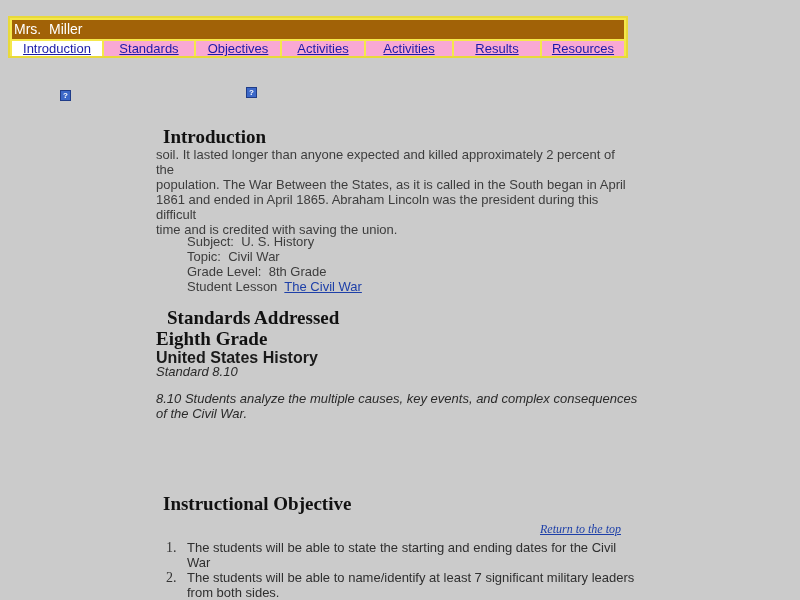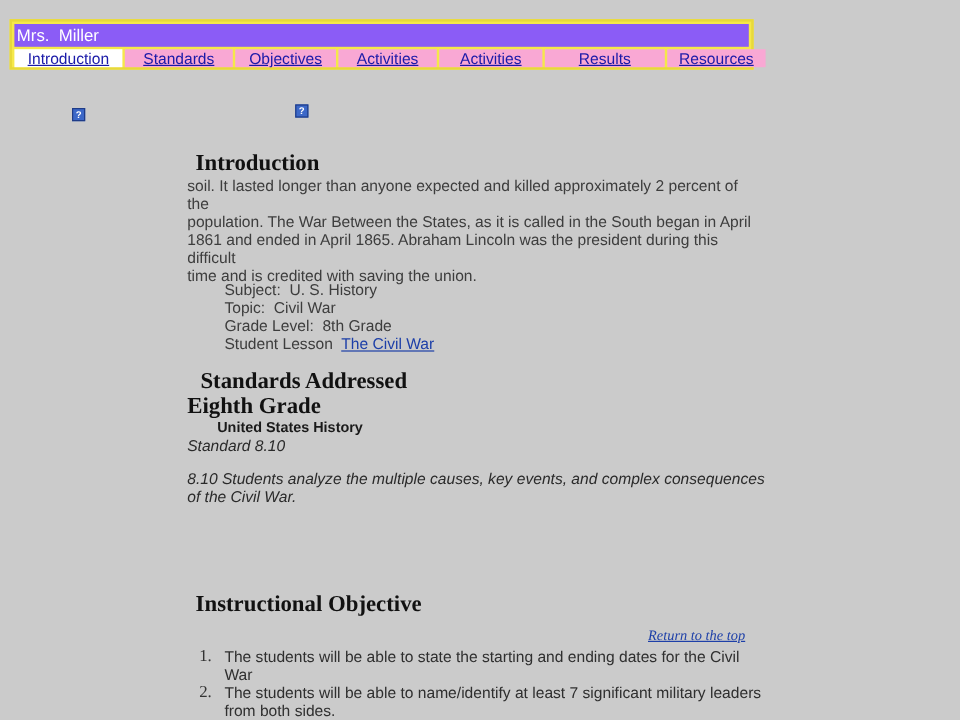--- a/index.html
+++ b/index.html
@@ -9,21 +9,21 @@
     font-family: "Liberation Sans", sans-serif;
     color: #3a3a3a;
     position: relative;
   }
   .nav-frame {
     position: absolute; left: 8px; top: 16px; width: 620px; height: 42px;
     background: #f5e84a; border: 2px solid #e8d93a; box-sizing: border-box;
   }
   .title-bar {
     position: absolute; left: 2px; top: 2px; right: 2px; height: 19px;
-    background: #8b5cf6; color: #ffffff;
+    background: #a16207; color: #ffffff;
     font-size: 14px; line-height: 19px; padding-left: 2px;
     white-space: pre;
   }
   .tabs {
     position: absolute; left: 2px; top: 23px; right: 2px; height: 15px;
     display: flex; gap: 2px;
   }
   .tab {
     background: #f9a8d4; color: #1a1aa8; text-decoration: underline;
     font-size: 13px; line-height: 15px; text-align: center;
@@ -60,21 +60,21 @@
 <body>
 
 <div class="nav-frame">
   <div class="title-bar">Mrs.  Miller</div>
   <div class="tabs">
     <div class="tab active" style="width:90px">Introduction</div>
     <div class="tab" style="width:90px">Standards</div>
     <div class="tab" style="width:84px">Objectives</div>
     <div class="tab" style="width:82px">Activities</div>
     <div class="tab" style="width:86px">Activities</div>
-    <div class="tab" style="width:100px">Results</div>
+    <div class="tab" style="width:86px">Results</div>
     <div class="tab" style="width:82px">Resources</div>
   </div>
 </div>
 
 <div class="help-icon" style="left:60px; top:90px;">?</div>
 <div class="help-icon" style="left:246px; top:87px;">?</div>
 
 <h2 class="heading" style="left:163px; top:126px; font-size:19px;">Introduction</h2>
 
 <div class="para" style="left:156px; top:147px; width:480px;">
@@ -84,21 +84,21 @@
   <div>time and is credited with saving the union.</div>
 </div>
 
 <div class="info-line" style="top:234px;">Subject:  U. S. History</div>
 <div class="info-line" style="top:249px;">Topic:  Civil War</div>
 <div class="info-line" style="top:264px;">Grade Level:  8th Grade</div>
 <div class="info-line" style="top:279px;"><span>Student Lesson  </span><a class="link">The Civil War</a></div>
 
 <h2 class="heading" style="left:167px; top:307px; font-size:19px;">Standards Addressed</h2>
 <h2 class="heading" style="left:156px; top:328px; font-size:19px;">Eighth Grade</h2>
-<div class="std-line" style="top:349px; font-weight:bold; font-size:12px;margin-left:25px;">United States History</div>
+<div class="std-line" style="top:349px; font-weight:bold; font-size:16px;">United States History</div>
 <div class="std-line italic" style="top:364px;">Standard  8.10</div>
 <div class="std-line italic" style="top:391px;">
   <div>8.10 Students analyze the multiple causes, key events, and complex consequences</div>
   <div>of the Civil War.</div>
 </div>
 
 <a class="return-link">Return to the top</a>
 
 <h2 class="heading" style="left:163px; top:493px; font-size:19px;">Instructional Objective</h2>
 

